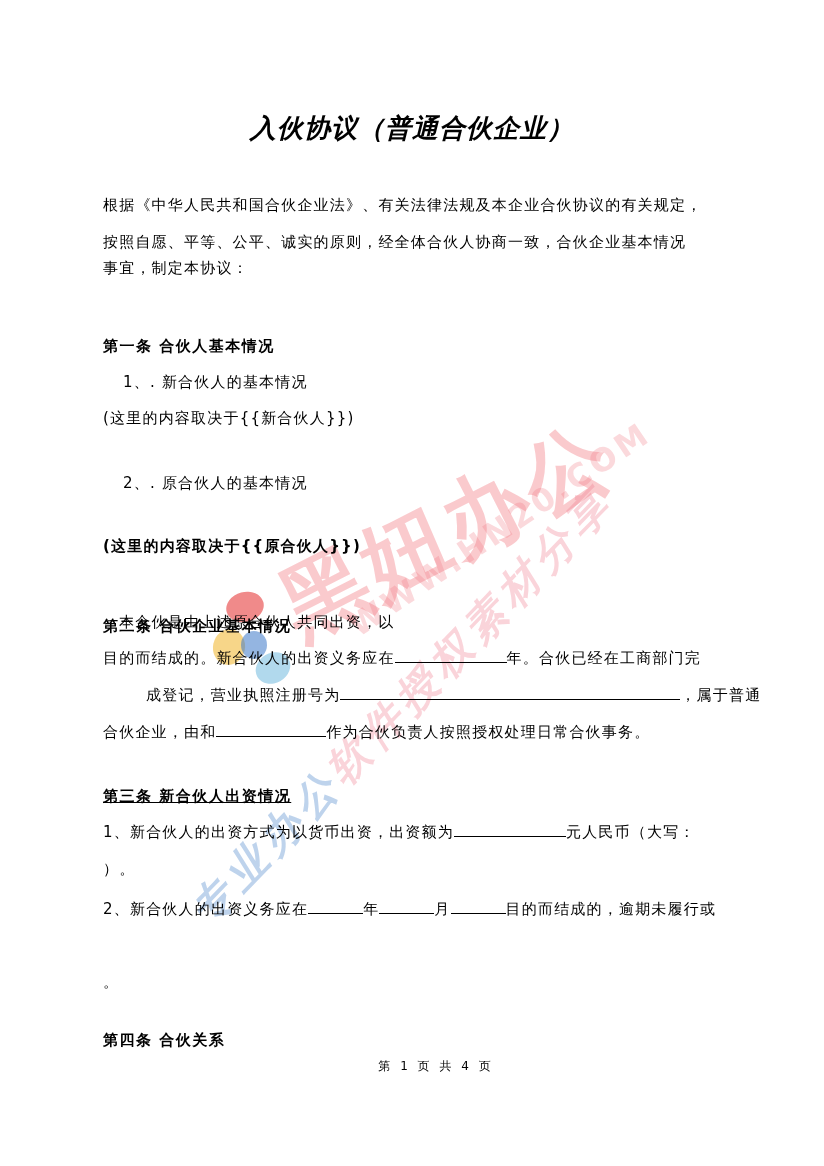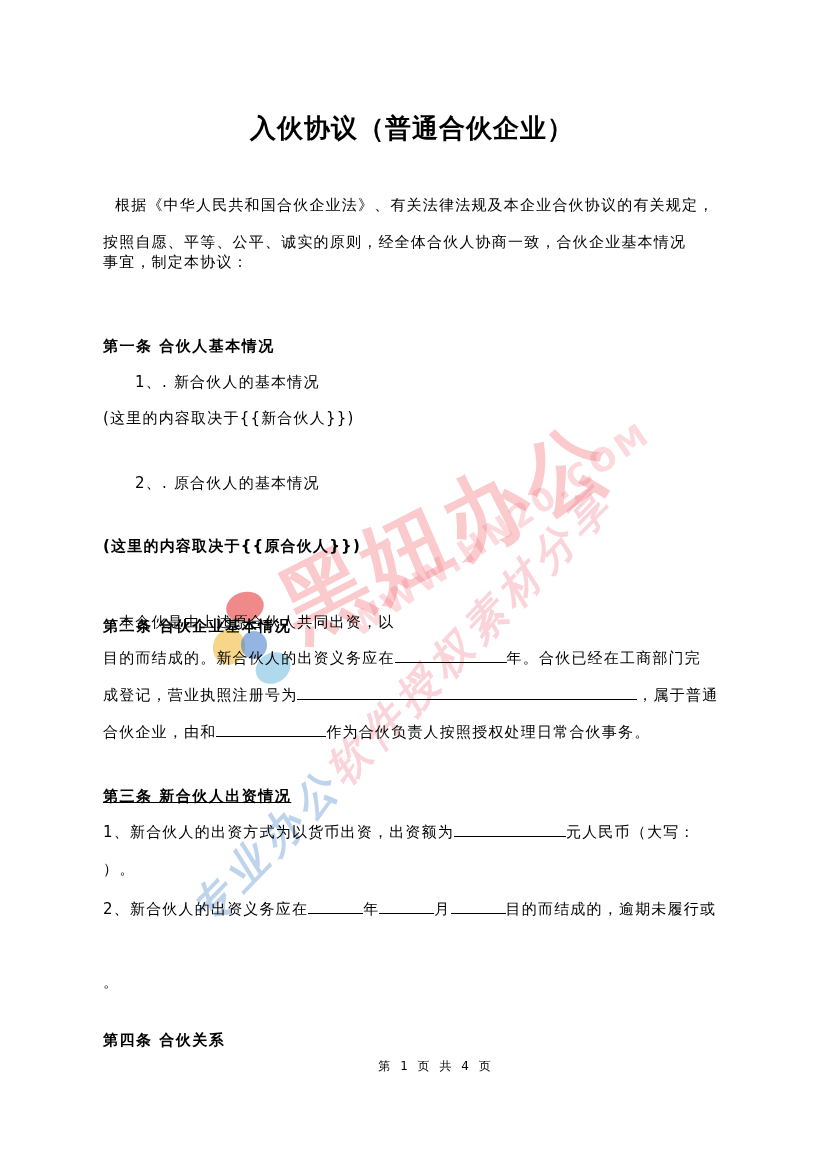--- a/index.html
+++ b/index.html
@@ -9,23 +9,23 @@
     margin:0 auto;
     background:#ffffff;
     overflow:hidden;
     font-family:"DejaVu Sans","Liberation Sans",sans-serif;
     color:#000;
   }
   
   .tblock { position:absolute; left:103px; width:621px; z-index:2;
             font-size:15px; letter-spacing:1.2px; line-height:24px; white-space:nowrap; }
   .doc-title { left:0; width:824px; text-align:center; font-size:26px;
-               font-weight:bold; letter-spacing:1px; white-space:normal; }
+               font-weight:bold; letter-spacing:1px; white-space:normal;font-style:italic; }
   .heading { font-weight:bold; letter-spacing:1.5px; }
-  .indent { left:135px; }
+  .indent { left:123px; }
   .blank { display:inline-block; height:15px; border-bottom:1px solid #000;
            vertical-align:baseline; }
   .b112 { width:112px; } .b340 { width:340px; } .b110 { width:110px; }
   .b55 { width:55px; }
   .footer { position:absolute; top:1058px; left:0; width:824px; z-index:2;
             text-align:center; font-size:12px; letter-spacing:3px;margin-left:24px; }
   
   .wm { position:absolute; z-index:1; pointer-events:none; }
   .wm-brand { left:287px; top:555px; transform:rotate(-27deg); transform-origin:0 50%;
               font-size:86px; font-weight:bold; letter-spacing:4px;
@@ -58,36 +58,36 @@
   <div class="petal petal-blue"></div>
   <div class="petal petal-cyan"></div>
   <div class="wm wm-brand">黑妞办公</div>
   <div class="wm wm-url">WWW.HN20.COM</div>
   <div class="wm wm-slogan">
     <span class="blue">专业办公</span><span class="pink">软件授权素材分享</span>
   </div>
 
   <div class="tblock doc-title" style="top:116px;">入伙协议（普通合伙企业）</div>
 
-  <div class="tblock" style="top:193px;margin-left:12px;">根据《中华人民共和国合伙企业法》、有关法律法规及本企业合伙协议的有关规定，</div>
+  <div class="tblock" style="top:193px;">根据《中华人民共和国合伙企业法》、有关法律法规及本企业合伙协议的有关规定，</div>
   <div class="tblock" style="top:230px;">按照自愿、平等、公平、诚实的原则，经全体合伙人协商一致，合伙企业基本情况</div>
-  <div class="tblock" style="top:250px;">事宜，制定本协议：</div>
+  <div class="tblock" style="top:256px;">事宜，制定本协议：</div>
 
   <div class="tblock heading" style="top:334px;">第一条 合伙人基本情况</div>
   <div class="tblock indent" style="top:370px;">1、. 新合伙人的基本情况</div>
   <div class="tblock" style="top:406px;">(这里的内容取决于{{新合伙人}})</div>
   <div class="tblock indent" style="top:471px;">2、. 原合伙人的基本情况</div>
   <div class="tblock" style="top:534px;font-weight:bold;">(这里的内容取决于{{原合伙人}})</div>
 
   <div class="tblock heading" style="top:574px;margin-top:40px;">第二条 合伙企业基本情况</div>
   <div class="tblock" style="top:610px;margin-left:16px;">本合伙是由上述原合伙人共同出资，以</div>
   <div class="tblock" style="top:646px;">
     <span>目的而结成的。新合伙人的出资义务应在</span><span class="blank b112"></span><span>年。合伙已经在工商部门完</span>
   </div>
-  <div class="tblock" style="top:683px;">
+  <div class="tblock" style="top:683px;margin-left:43px;">
     <span>成登记，营业执照注册号为</span><span class="blank b340"></span><span>，属于普通</span>
   </div>
   <div class="tblock" style="top:720px;">
     <span>合伙企业，由和</span><span class="blank b110"></span><span>作为合伙负责人按照授权处理日常合伙事务。</span>
   </div>
 
   <div class="tblock heading" style="top:784px;text-decoration:underline;">第三条 新合伙人出资情况</div>
   <div class="tblock" style="top:820px;">
     <span>1、新合伙人的出资方式为以货币出资，出资额为</span><span class="blank b112"></span><span>元人民币（大写：</span>
   </div>

